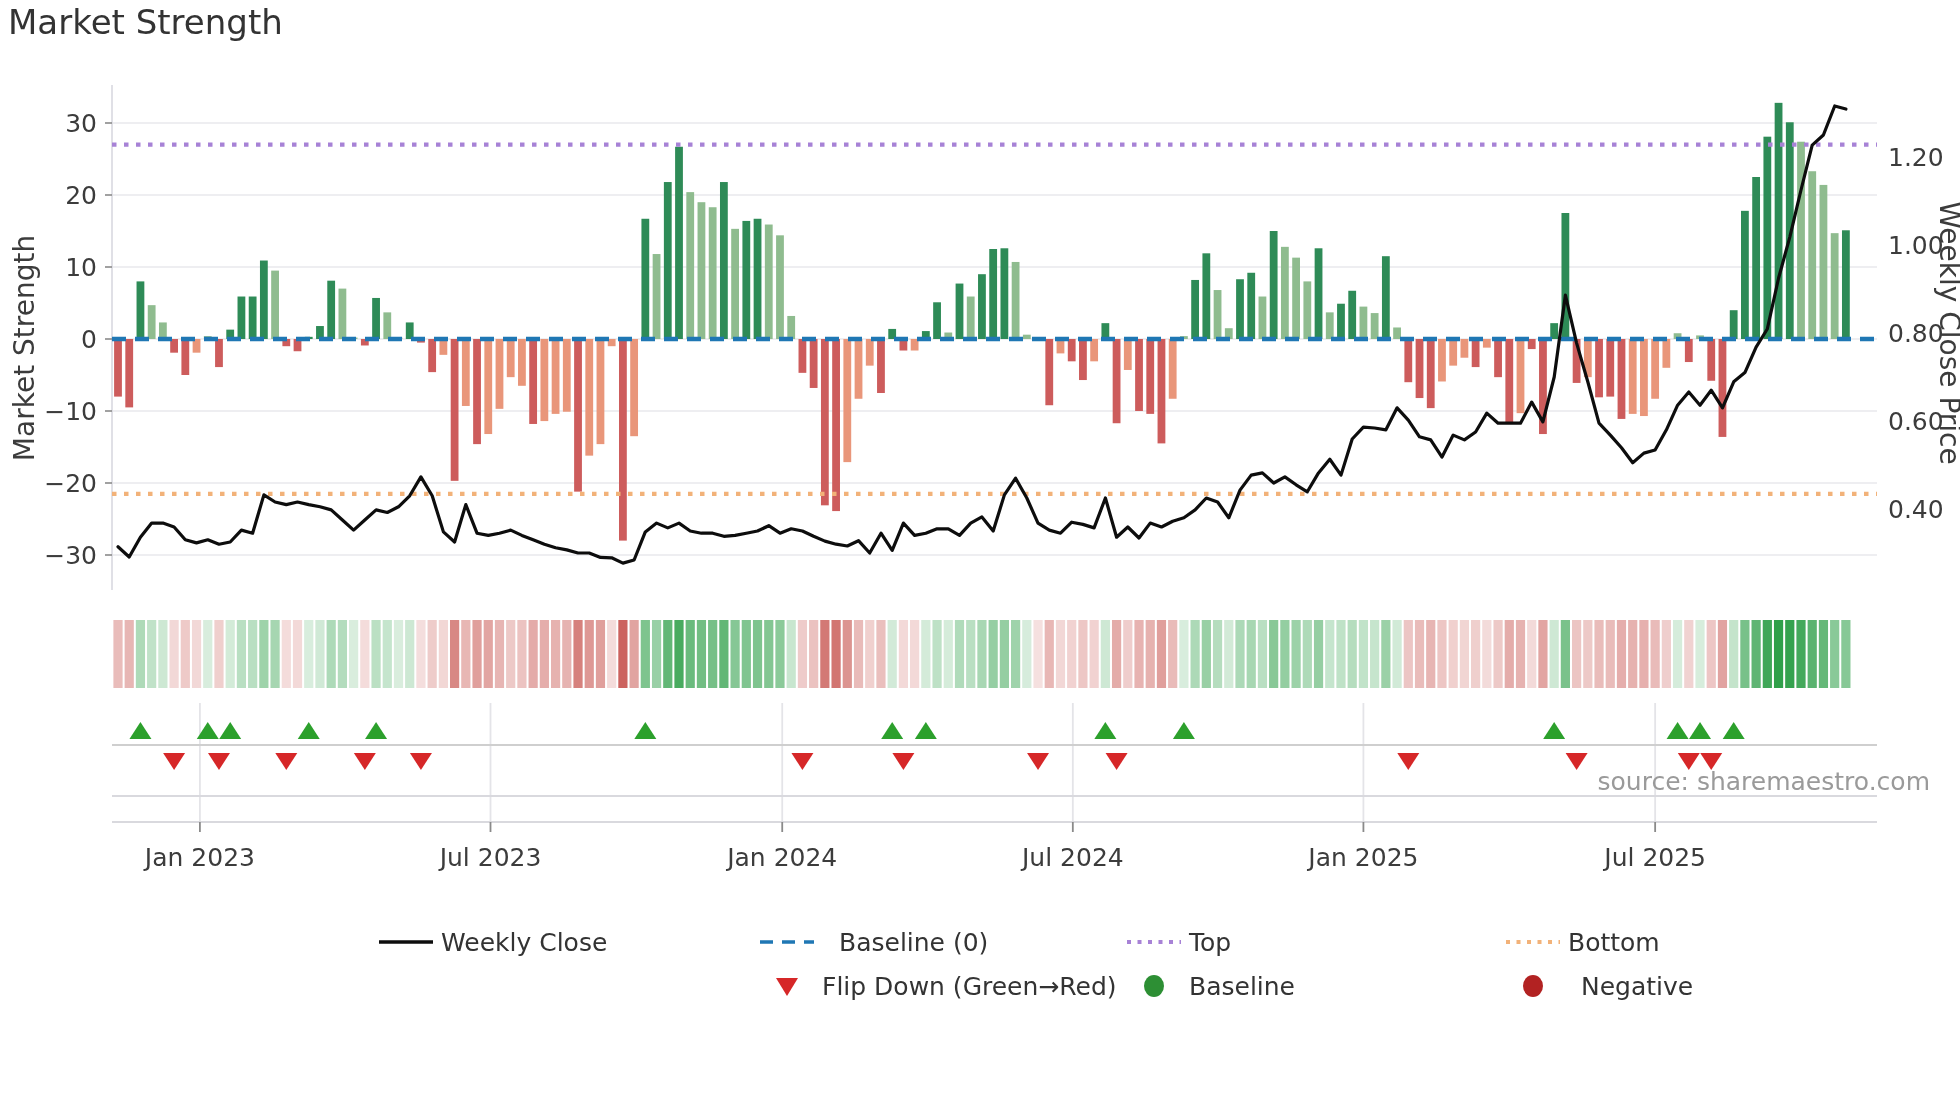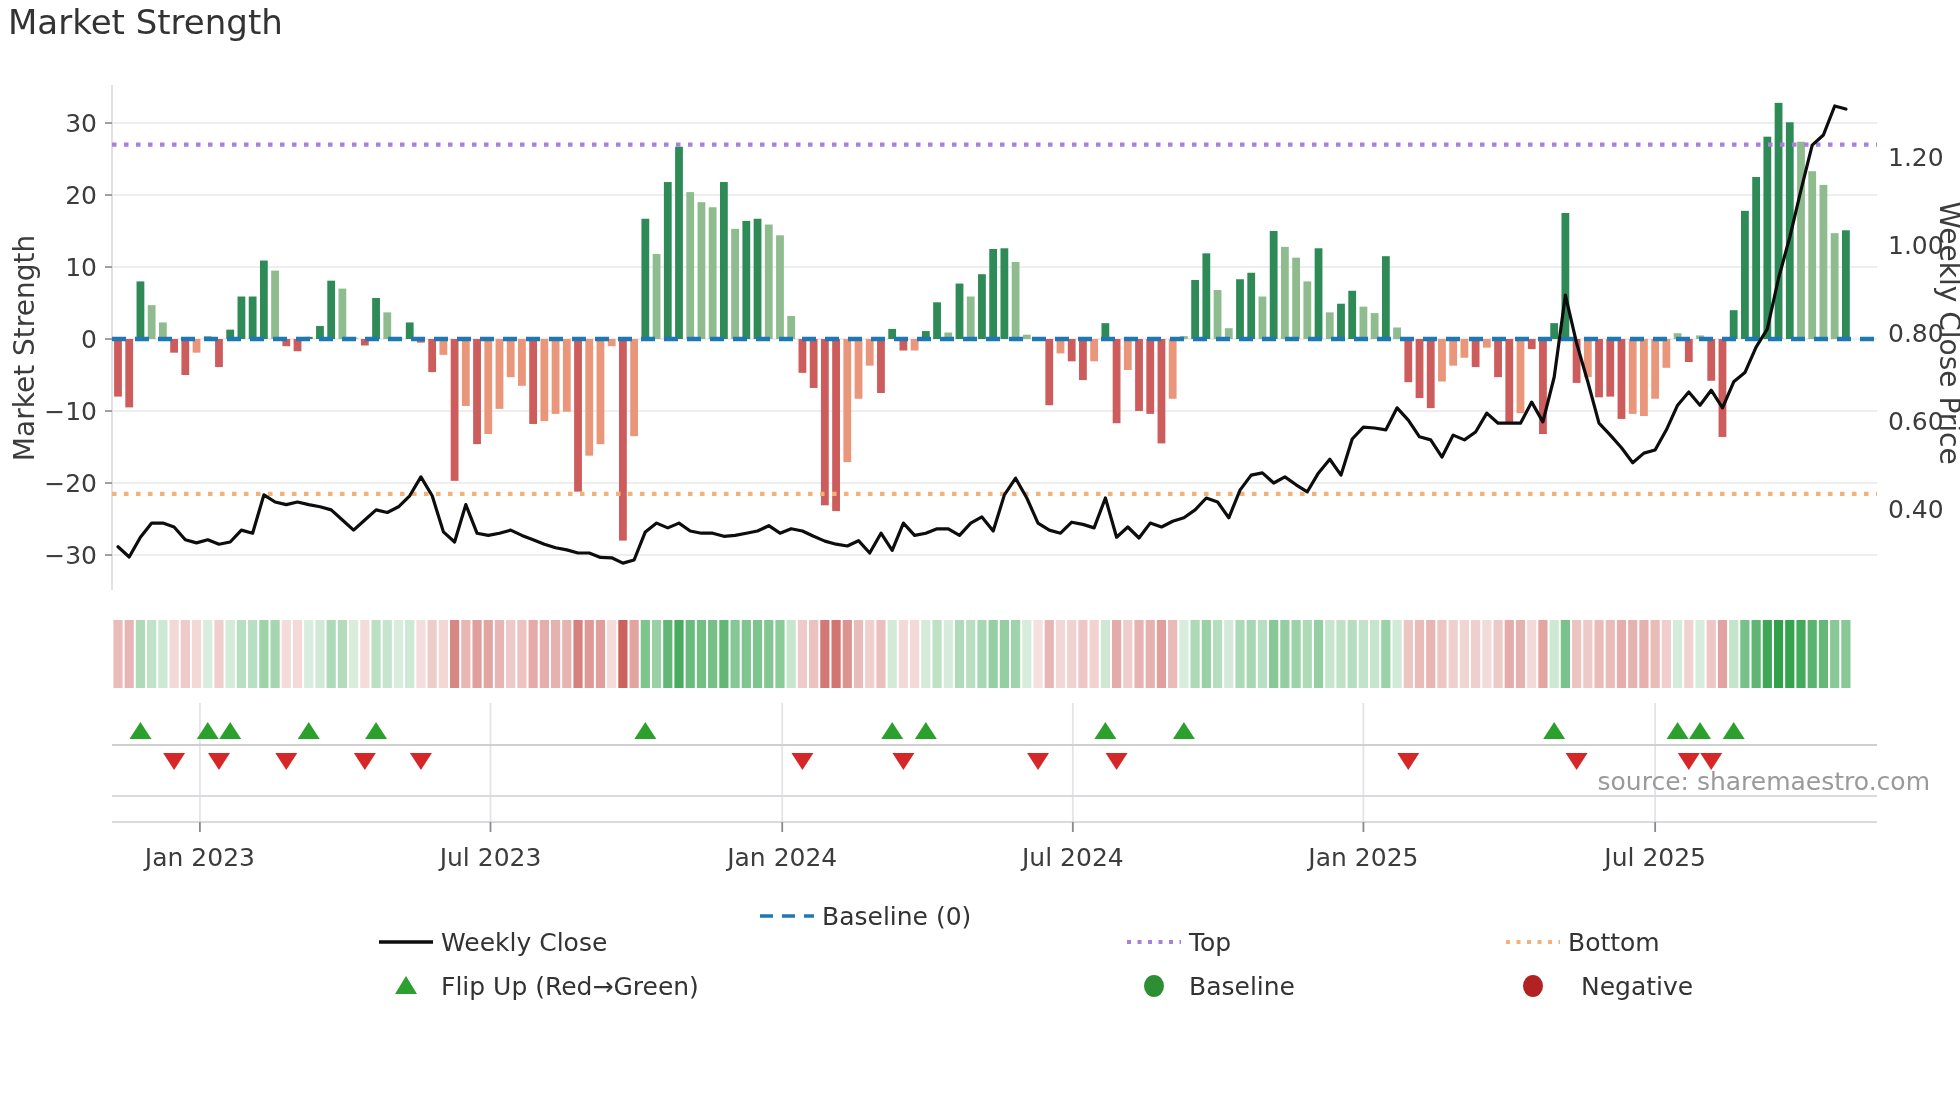--- a/index.html
+++ b/index.html
@@ -414,44 +414,44 @@
     <text id="source-text" x="1930" y="790" font-size="25" fill="#9a9a9a" text-anchor="end">source: sharemaestro.com</text>
   </svg>
 
   
   <div class="legend-item" style="left:377px;top:926px;">
     <svg class="swatch" viewBox="0 0 58 30">
       <line x1="2" y1="15" x2="56" y2="15" stroke="#0d0d0d" stroke-width="3.5"></line>
       </svg>
     <span class="legend-label">Weekly Close</span>
   </div>
-  <div class="legend-item" style="left:758px;top:900px;">
+  <div class="legend-item" style="left:758px;top:926px;gap:17px;">
     <svg class="swatch" viewBox="0 0 58 30">
       <line x1="2" y1="15" x2="56" y2="15" stroke="#1f77b4" stroke-width="3.5" stroke-dasharray="13 9"></line>
       </svg>
     <span class="legend-label">Baseline (0)</span>
   </div>
   <div class="legend-item" style="left:1125px;top:926px;">
     <svg class="swatch" viewBox="0 0 58 30">
       <line x1="2" y1="15" x2="56" y2="15" stroke="#a782d6" stroke-width="4" stroke-dasharray="4 6.5"></line>
       </svg>
     <span class="legend-label">Top</span>
   </div>
   <div class="legend-item" style="left:1504px;top:926px;justify-content:flex-end;">
     <svg class="swatch" viewBox="0 0 58 30">
       <line x1="2" y1="15" x2="56" y2="15" stroke="#f2b279" stroke-width="4" stroke-dasharray="4 6.5"></line>
       </svg>
     <span class="legend-label">Bottom</span>
   </div>
   
-  <div class="legend-item" style="left:377px;top:970px;">
-    <svg class="swatch" viewBox="0 0 58 30">
-      <polygon points="29,5 40,23 18,23" fill="#2ca02c"></polygon>
-      </svg>
-    <span class="legend-label">Flip Up (Red→Green)</span>
+  <div class="legend-item" style="left:758px;top:970px;">
+    <svg class="swatch" viewBox="0 0 58 30">
+      <polygon points="29,25 40,7 18,7" fill="#d62728"></polygon>
+      </svg>
+    <span class="legend-label">Flip Down (Green→Red)</span>
   </div>
   <div class="legend-item" style="left:1125px;top:970px;">
     <svg class="swatch" viewBox="0 0 58 30">
       <ellipse cx="29" cy="15" rx="10" ry="11" fill="#2d8f34"></ellipse>
       </svg>
     <span class="legend-label">Baseline</span>
   </div>
   <div class="legend-item" style="left:1504px;top:970px;gap:13px;">
     <svg class="swatch" viewBox="0 0 58 30">
       <ellipse cx="29" cy="15" rx="10" ry="11" fill="#b22222"></ellipse>

